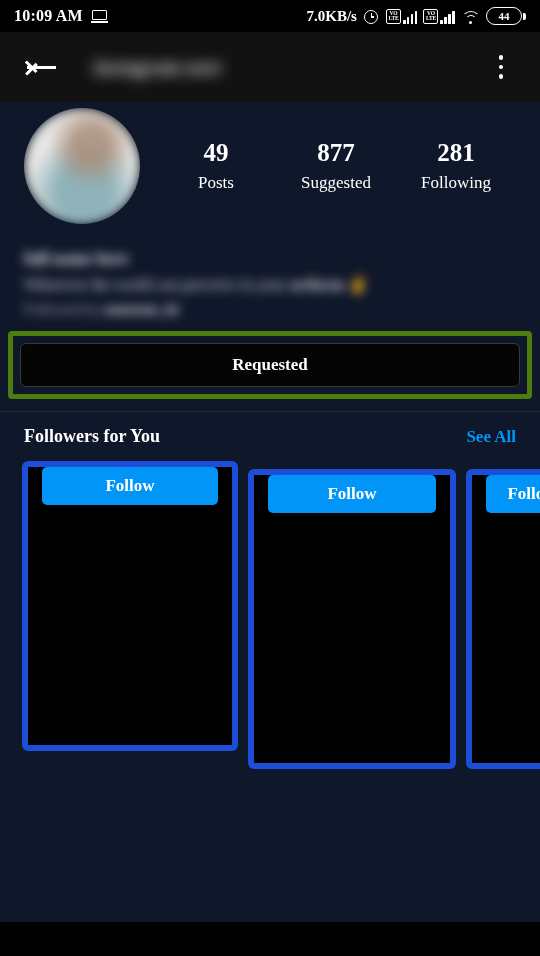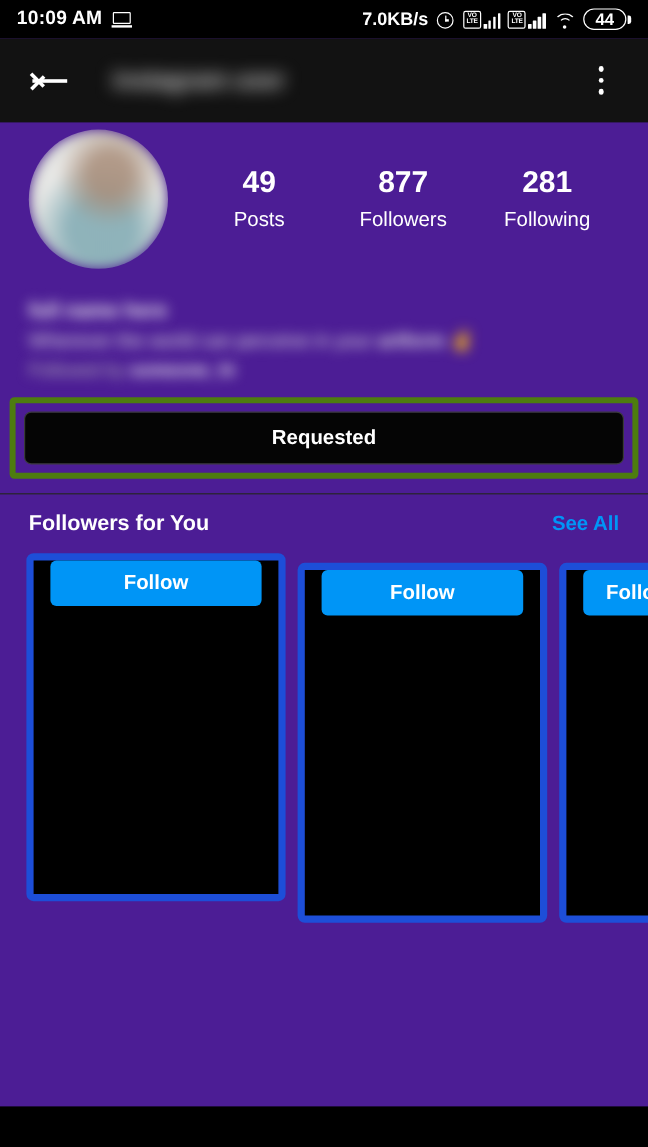--- a/index.html
+++ b/index.html
@@ -2,21 +2,21 @@
 <html><head>
 <meta charset="utf-8">
 <style>
   * { margin:0; padding:0; box-sizing:border-box; }
   html, body {
     width:540px; height:956px;
     background:#000;
     font-family:"Liberation Sans", sans-serif;
     overflow:hidden;
   }
-  .screen { position:relative; width:540px; height:956px; background:#4c1d95; }
+  .screen { position:relative; width:540px; height:956px; background:#0f172a;font-family:Liberation Serif, serif; }
 
   
   .statusbar {
     height:32px; background:#000; color:#fff;
     display:flex; align-items:center; justify-content:space-between;
     padding:0 14px;
   }
   .sb-left { display:flex; align-items:center; gap:8px; }
   .sb-time { font-size:16px; font-weight:bold; letter-spacing:.2px; }
   .sb-right { display:flex; align-items:center; gap:6px; }
@@ -62,21 +62,21 @@
   .icon-wifi .b { width:11px; height:11px; top:6px; }
   .icon-wifi .dot {
     position:absolute; left:8px; bottom:0px; width:3px; height:3px;
     background:#fff; border-radius:50%;
   }
   .battery { display:flex; align-items:center; }
   .batt-body {
     width:36px; height:18px; border:1.8px solid #fff; border-radius:9px;
     display:flex; align-items:center; justify-content:center;
   }
-  .batt-body span { font-size:14px; font-weight:bold; color:#fff; }
+  .batt-body span { font-size:11px; font-weight:bold; color:#fff; }
   .batt-cap { width:3px; height:7px; background:#fff; border-radius:0 2px 2px 0; margin-left:1px; }
 
   
   .appbar {
     height:70px; background:#121212;
     display:flex; align-items:center; padding:0 22px;
   }
   .back-arrow {
     width:40px; height:40px; position:relative; flex:0 0 auto; cursor:pointer;
   }
@@ -259,21 +259,21 @@
     <div class="avatar-wrap">
       <div class="avatar"></div>
     </div>
     <div class="stats">
       <div class="stat">
         <div class="num">49</div>
         <div class="lbl">Posts</div>
       </div>
       <div class="stat">
         <div class="num">877</div>
-        <div class="lbl">Followers</div>
+        <div class="lbl">Suggested</div>
       </div>
       <div class="stat">
         <div class="num">281</div>
         <div class="lbl">Following</div>
       </div>
     </div>
   </div>
 
   <div class="bio">
     <div class="bio-line bio-name">full name here</div>

